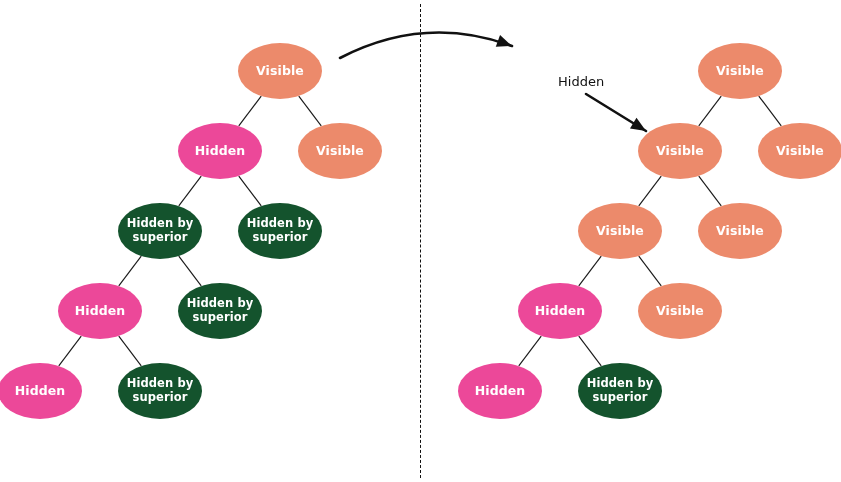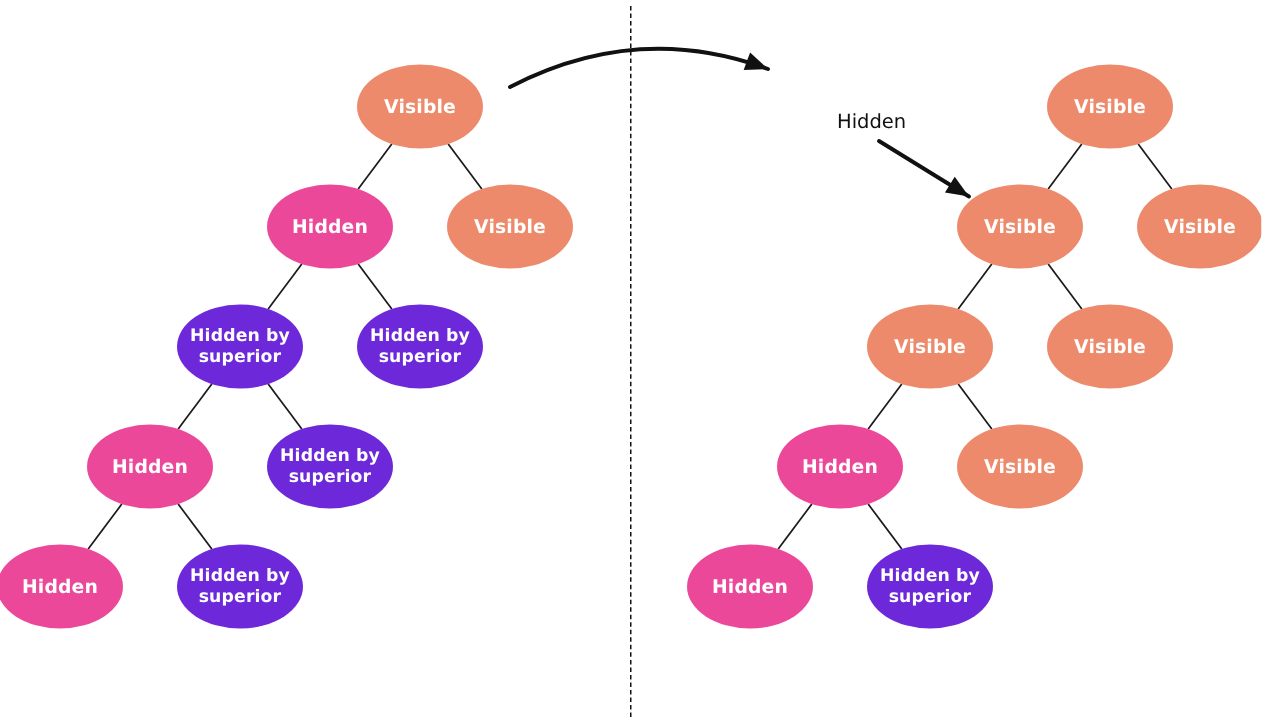--- a/index.html
+++ b/index.html
@@ -39,21 +39,21 @@
     z-index: 3;
     -webkit-font-smoothing: antialiased;
   }
   .node .node-label {
     display: block;
     padding: 0 4px;
     white-space: pre-line;
   }
   .node.visible  { background: #ec8a6b; }
   .node.hidden   { background: #ec4899; }
-  .node.hiddensup{ background: #6d28d9; }
+  .node.hiddensup{ background: #14532d; }
 
   .node.one-line   { font-size: 12.5px; }
   .node.two-line   { font-size: 11.5px; }
 
   .divider {
     position: absolute;
     top: 4px;
     left: 420px;
     width: 0;
     height: 474px;

